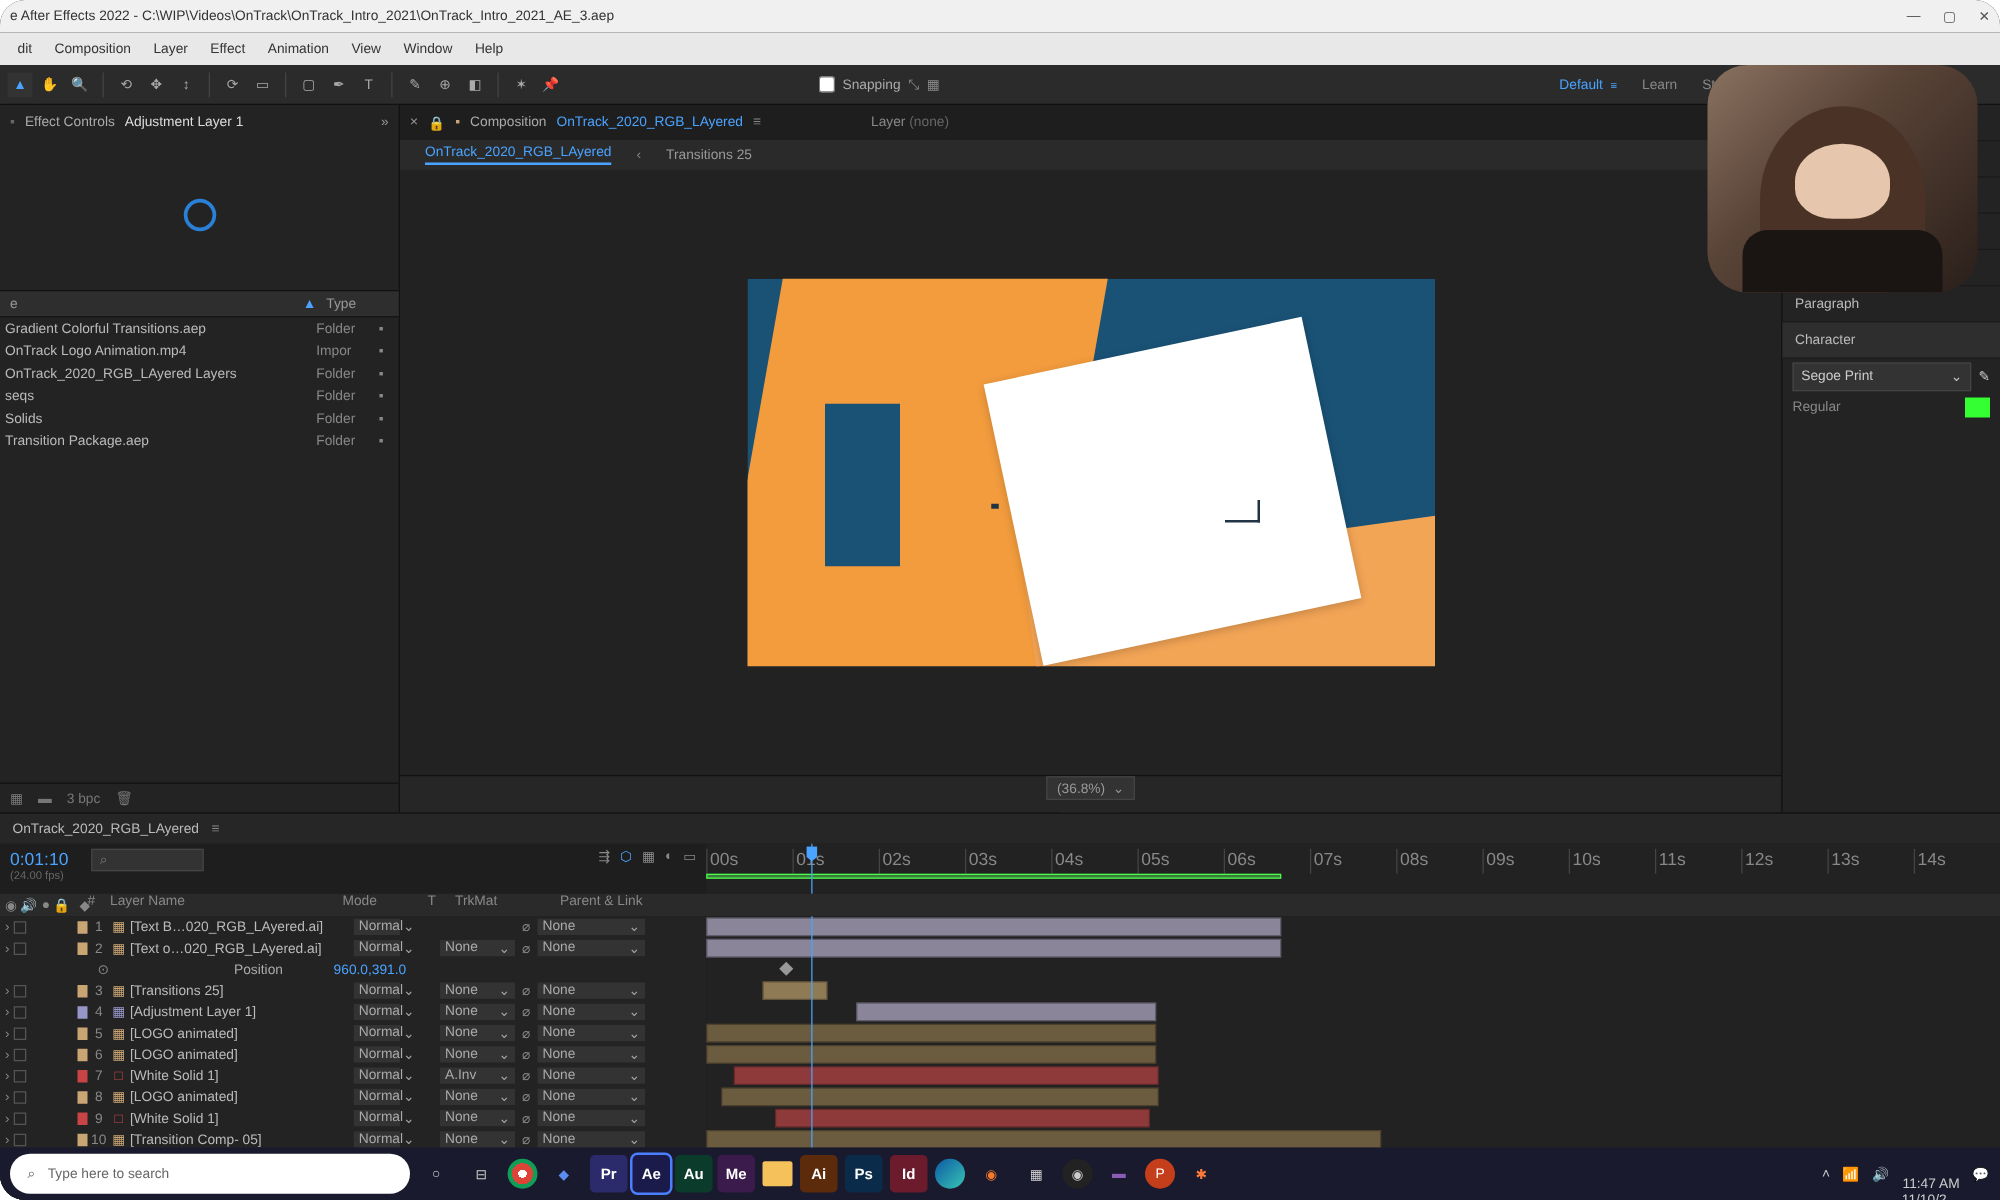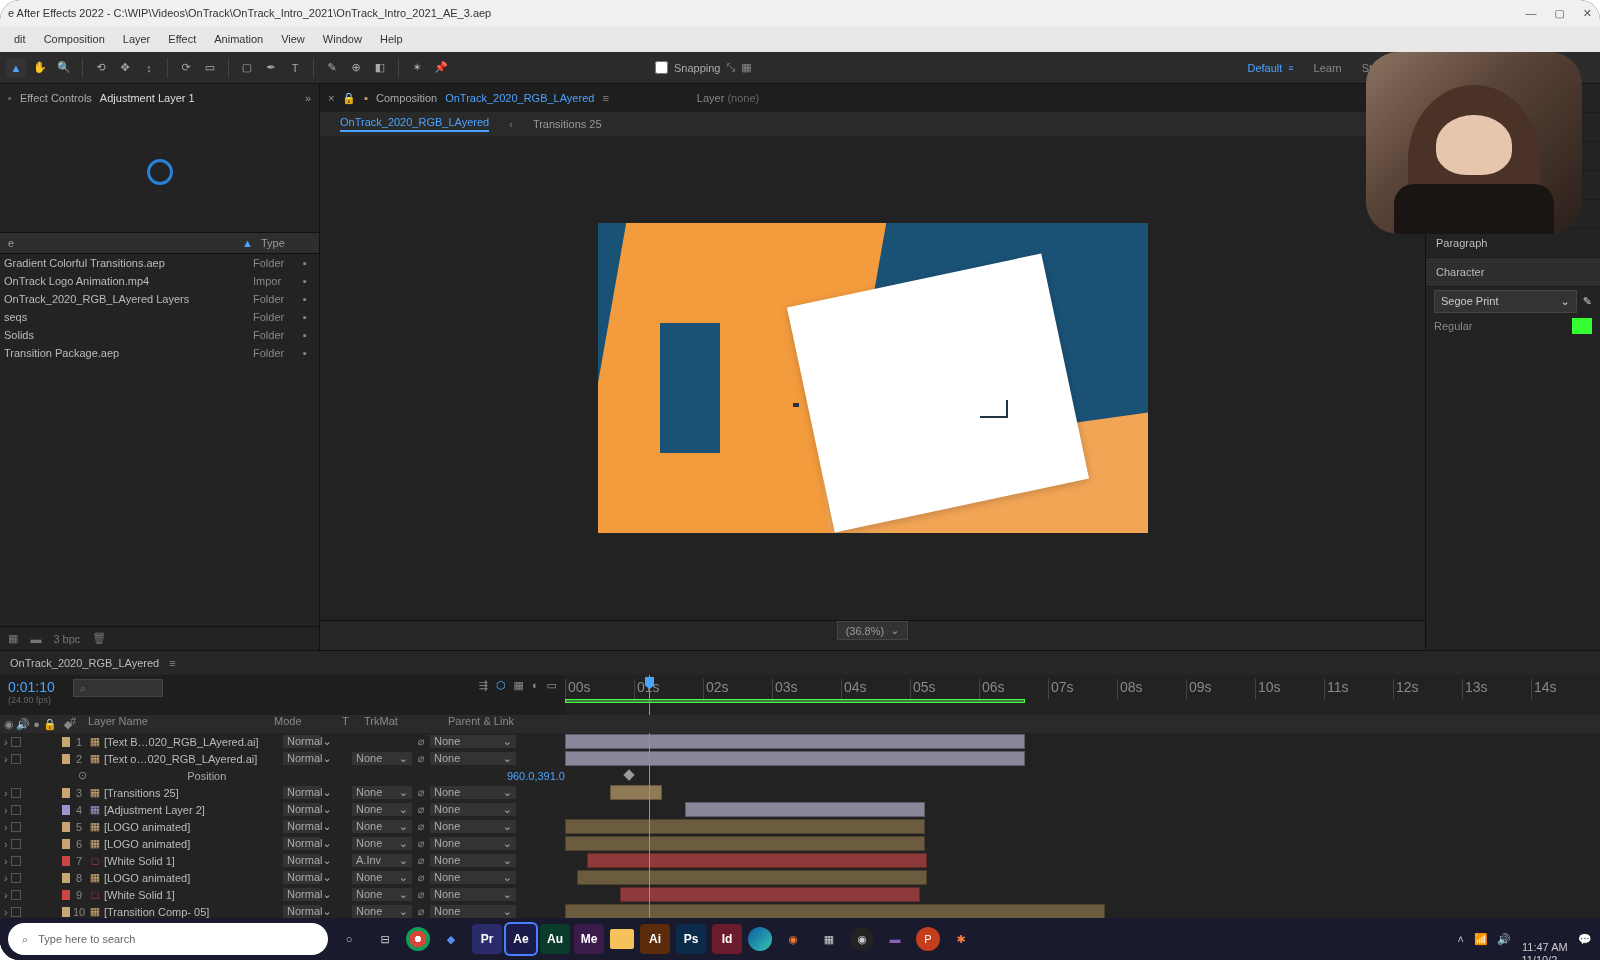--- a/index.html
+++ b/index.html
@@ -94,21 +94,21 @@
 .lr-clr { width:8px; height:10px; }
 .lr-num { width:18px; text-align:center; color:#888; }
 .lr-ico { width:14px; text-align:center; }
 .lr-name { width:168px; color:#bbb; padding-left:2px; white-space:nowrap; overflow:hidden; }
 .lr-mode { width:37px; background:#333; margin:0 13px; padding:0 4px; display:flex; justify-content:space-between; color:#aaa; }
 .lr-trk { width:60px; background:#333; margin:0 1px; padding:0 4px; display:flex; justify-content:space-between; color:#aaa; }
 .lr-par { width:86px; background:#333; margin:0 1px; padding:0 4px; display:flex; justify-content:space-between; color:#aaa; }
 .lr-spiral { width:16px; text-align:center; color:#888; }
 .prop-row { height:17px; display:flex; align-items:center; font-size:10px; color:#aaa; }
 .prop-row .pname { margin-left:100px; }
-.prop-row .pval { margin-left:auto; color:#4aa3ff; }
+.prop-row .pval { margin-left:auto; margin-right:240px; color:#4aa3ff; }
 .tl-rows-right { flex:1; position:relative; background:#222; }
 .bar { position:absolute; height:15px; border:1px solid rgba(0,0,0,.3); }
 .tl-foot { height:22px; background:#262626; display:flex; align-items:center; padding:0 10px; gap:16px; color:#999; font-size:10px; border-top:1px solid #111; }
 .tl-foot .t { margin-left:200px; }
 .taskbar { position:absolute; bottom:0; left:0; right:0; height:42px; background:#1a1a2e; display:flex; align-items:center; padding:0 8px; gap:6px; z-index:100; border-bottom-left-radius:20px; }
 .tb-search { background:#fff; border-radius:18px; height:32px; width:320px; display:flex; align-items:center; padding:0 14px; color:#666; gap:10px; }
 .tb-ico { width:30px; height:30px; display:flex; align-items:center; justify-content:center; border-radius:4px; color:#ccc; }
 .adobe { width:30px; height:30px; border-radius:4px; display:flex; align-items:center; justify-content:center; font-size:12px; font-weight:bold; color:#fff; }
 .tb-right { margin-left:auto; display:flex; align-items:center; gap:10px; color:#ccc; font-size:10px; }
 .tb-clock { text-align:center; line-height:1.2;margin-top:30px; }
@@ -452,21 +452,21 @@
             </div>
           </div>
           <div class="layer-row">
             <div class="lr-tgl">
               <span style="color:#888">›</span>
               <div class="chk"></div>
             </div>
             <div class="lr-clr" style="background:#9896c8"></div>
             <div class="lr-num">4</div>
             <div class="lr-ico" style="color:#9896c8">▦</div>
-            <div class="lr-name">[Adjustment Layer 2]</div>
+            <div class="lr-name">[Adjustment Layer 1]</div>
             <div class="lr-mode">
               <span>Normal</span>
               <span>⌄</span>
             </div>
             <div style="width:18px"></div>
             <div class="lr-trk">
               <span>None</span>
               <span>⌄</span>
             </div>
             <div class="lr-spiral">⌀</div>

